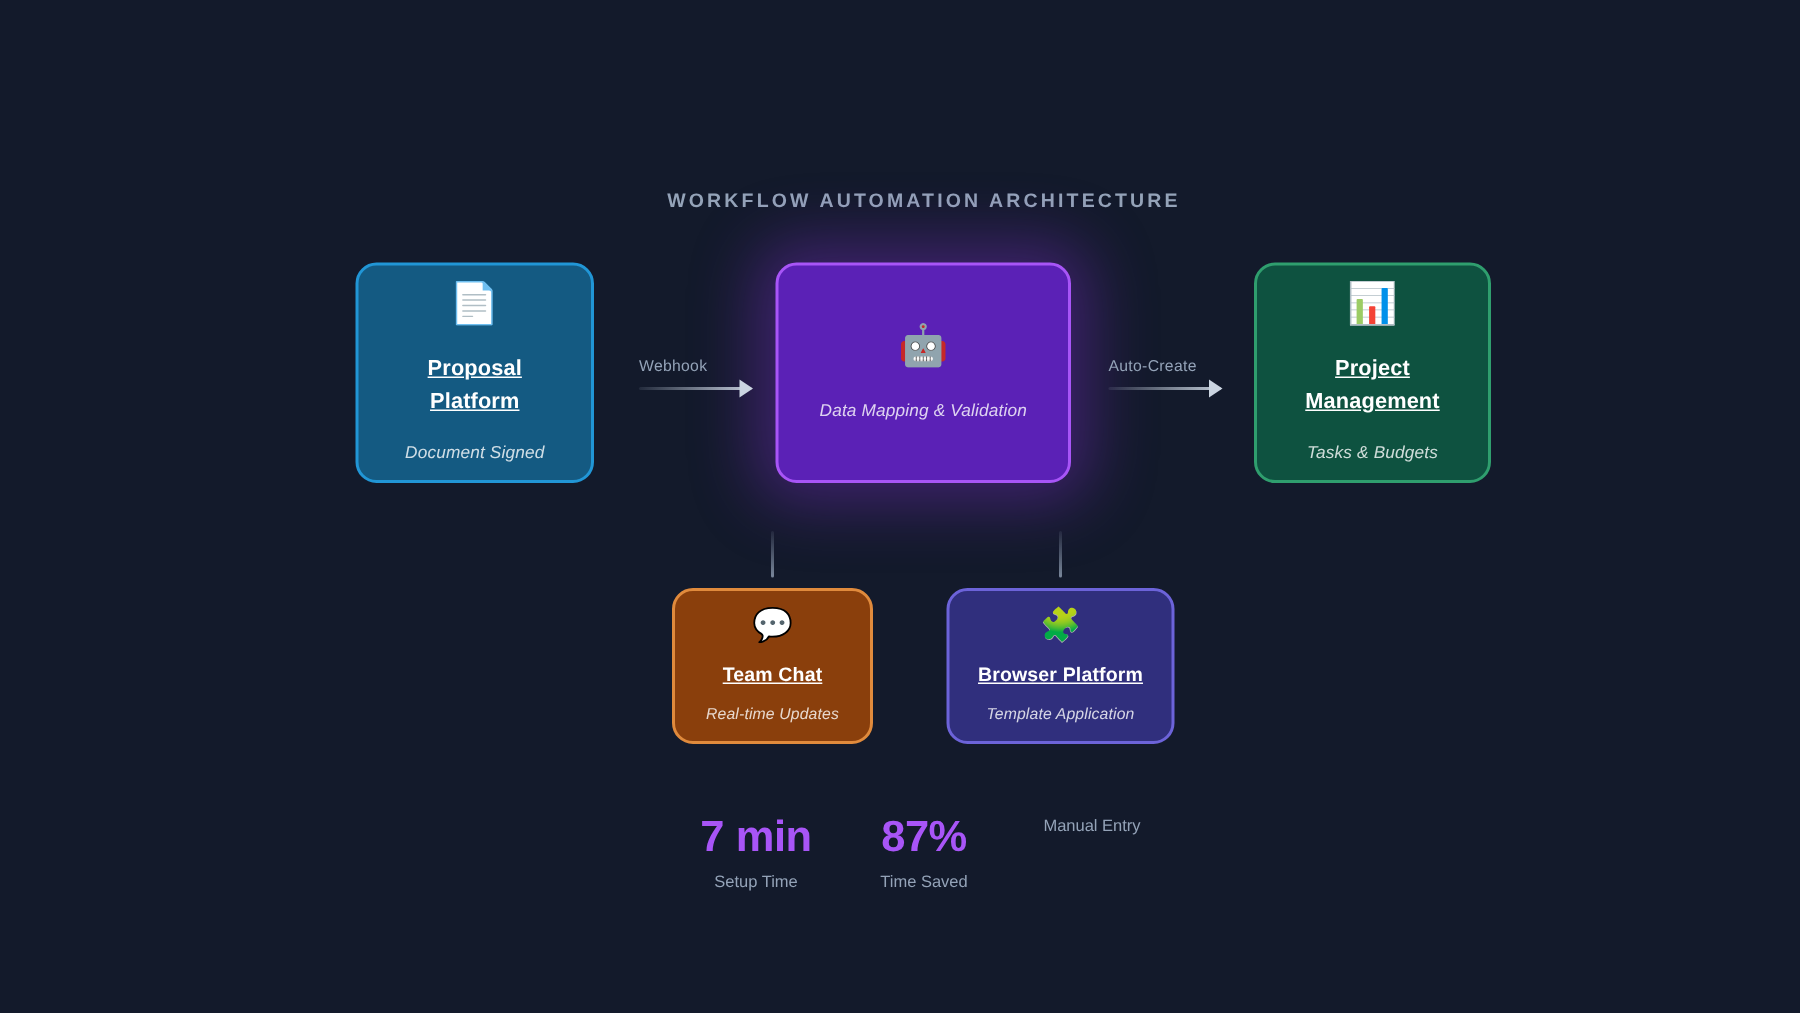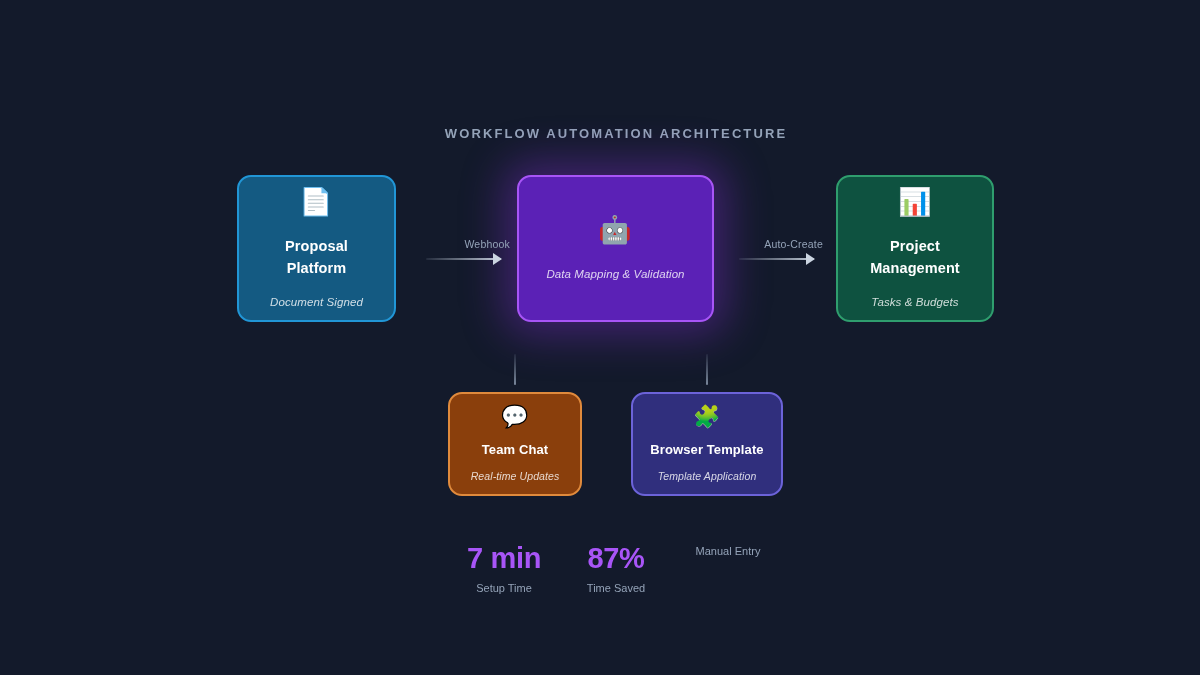--- a/index.html
+++ b/index.html
@@ -29,21 +29,21 @@
     align-items:center; justify-content:center;
     text-align:center;
     padding:10px 8px;
   }
   .node-icon {
     font-size:27px; line-height:1;
     margin-bottom:13px;
   }
   .node-title {
     font-size:14.5px; font-weight:bold; color:#ffffff;
-    line-height:1.25; letter-spacing:.1px;
+    line-height:1.25; letter-spacing:.1px;text-decoration:underline;
   }
   .node-sub {
     margin-top:11px;
     font-size:11.5px; color:rgba(255,255,255,.80);
     letter-spacing:.1px;
     font-style:italic;
   }
   .node.small .node-icon { font-size:22px; margin-bottom:10px; }
   .node.small .node-title { font-size:13px; }
   .node.small .node-sub { margin-top:8px; font-size:10.5px; }
@@ -68,21 +68,21 @@
   }
   #node-ext {
     left:615px; top:376px; width:152px; height:104px;
     background:#302f7d; border-color:#6c63d9;
   }
 
   
   .h-conn { position:absolute; height:40px; }
   .h-conn .conn-label {
     position:absolute; left:0; top:0; width:100%;
-    text-align:right; font-size:10.5px; color:#94a3b8;
+    text-align:left; font-size:10.5px; color:#94a3b8;
     letter-spacing:.2px;
   }
   .h-conn .conn-line {
     position:absolute; left:0; bottom:10px; height:2px;
     width:calc(100% - 9px);
     background:linear-gradient(to right, rgba(148,163,184,.12), rgba(203,213,225,.95));
     border-radius:1px;
   }
   .h-conn .conn-head {
     position:absolute; right:0; bottom:5px;
@@ -146,21 +146,21 @@
   </div>
 
   <div class="node small" id="node-chat">
     <div class="node-icon">💬</div>
     <div class="node-title">Team Chat</div>
     <div class="node-sub">Real-time Updates</div>
   </div>
 
   <div class="node small" id="node-ext">
     <div class="node-icon">🧩</div>
-    <div class="node-title">Browser Template</div>
+    <div class="node-title">Browser Platform</div>
     <div class="node-sub">Template Application</div>
   </div>
 
   <div class="h-conn" id="conn-webhook">
     <div class="conn-label">Webhook</div>
     <div class="conn-line"></div>
     <div class="conn-head"></div>
   </div>
 
   <div class="h-conn" id="conn-autocreate">

